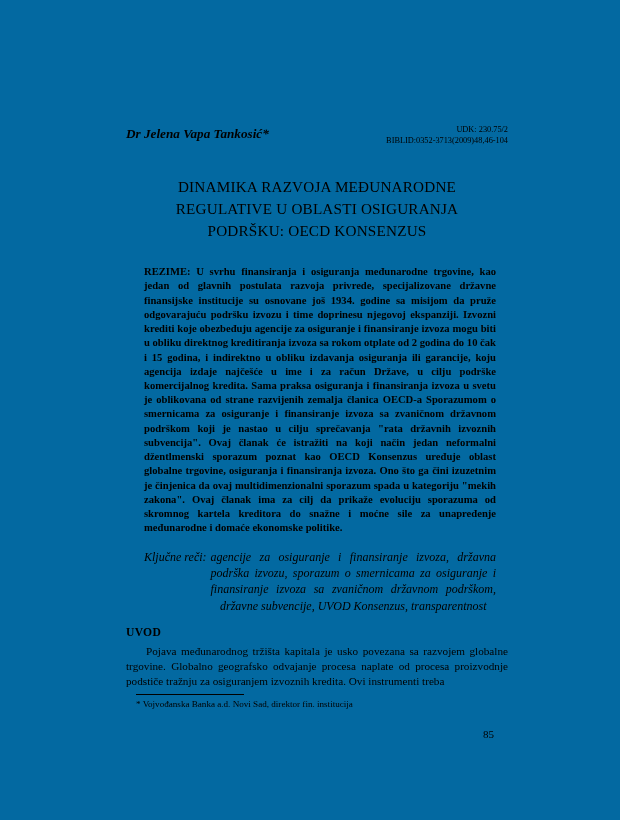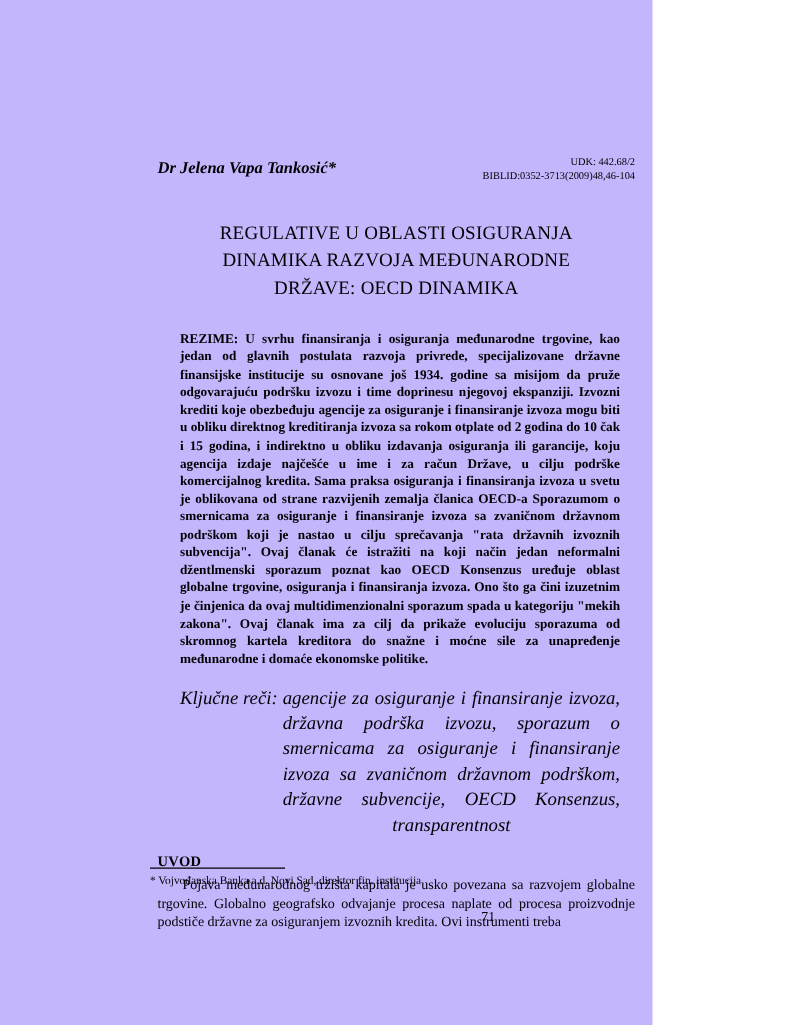--- a/index.html
+++ b/index.html
@@ -11,23 +11,23 @@
     width: 634px;
     height: 820px;
     font-family: "Liberation Serif", serif;
     color: #000000;
     position: relative;
     overflow: hidden;
   }
   .page {
     position: absolute;
     left: 0; top: 0;
-    width: 522px;
+    width: 620px;
     height: 820px;
-    background: #c4b5fd;
+    background: #0369a1;
   }
   .content {
     position: absolute;
     left: 126px;
     top: 124px;
     width: 382px;
   }
 
   
   .header-row {
@@ -69,21 +69,21 @@
     margin: 0 0 0 18px;
     width: 352px;
     hyphens: manual;
     font-weight: bold;
   }
 
   
   .keywords {
     margin: 13px 0 0 18px;
     width: 352px;
-    font-size: 15px;
+    font-size: 12px;
     font-style: italic;
     line-height: 1.36;
     display: flex;
   }
   .kw-label {
     white-space: nowrap;
     padding-right: 4px;
   }
   .kw-text {
     text-align: justify;
@@ -104,21 +104,21 @@
     margin-top: 5px;
     font-size: 11.2px;
     line-height: 1.36;
     text-align: justify;
     text-indent: 20px;
   }
 
   
   .footnote-area {
     position: absolute;
-    left: 120px;
+    left: 136px;
     top: 694px;
     width: 382px;
   }
   .footnote-rule {
     width: 108px;
     height: 1px;
     background: #000;
     margin-bottom: 4px;
   }
   .footnote-text {
@@ -136,43 +136,43 @@
 </style>
 </head>
 <body>
 
 <div class="page">
   <div class="content">
 
     <div class="header-row">
       <div class="author">Dr Jelena Vapa Tankosić*</div>
       <div class="codes">
-        <div>UDK: 442.68/2</div>
+        <div>UDK: 230.75/2</div>
         <div>BIBLID:0352-3713(2009)48,46-104</div>
       </div>
     </div>
 
     <div class="title">
+      <div>DINAMIKA RAZVOJA MEĐUNARODNE</div>
       <div>REGULATIVE U OBLASTI OSIGURANJA</div>
-      <div>DINAMIKA RAZVOJA MEĐUNARODNE</div>
-      <div>DRŽAVE: OECD DINAMIKA</div>
+      <div>PODRŠKU: OECD KONSENZUS</div>
     </div>
 
     <div class="abstract">REZIME: U svrhu finansiranja i osiguranja međunarodne trgovine, kao jedan od glavnih postulata razvoja privrede, specijalizovane državne finansijske institucije su osnovane još 1934. godine sa misijom da pruže odgovarajuću podršku izvozu i time doprinesu njegovoj ekspanziji. Izvozni krediti koje obezbeđuju agencije za osiguranje i finansiranje izvoza mogu biti u obliku direktnog kreditiranja izvoza sa rokom otplate od 2 godina do 10 čak i 15 godina, i indirektno u obliku izdavanja osiguranja ili garancije, koju agencija izdaje najčešće u ime i za račun Države, u cilju podrške komercijalnog kredita. Sama praksa osiguranja i finansiranja izvoza u svetu je oblikovana od strane razvijenih zemalja članica OECD-a Sporazumom o smernicama za osiguranje i finansiranje izvoza sa zvaničnom državnom podrškom koji je nastao u cilju sprečavanja "rata državnih izvoznih subvencija". Ovaj članak će istražiti na koji način jedan neformalni džentlmenski sporazum poznat kao OECD Konsenzus uređuje oblast globalne trgovine, osiguranja i finansiranja izvoza. Ono što ga čini izuzetnim je činjenica da ovaj multidimenzionalni sporazum spada u kategoriju "mekih zakona". Ovaj članak ima za cilj da prikaže evoluciju sporazuma od skromnog kartela kreditora do snažne i moćne sile za unapređenje međunarodne i domaće ekonomske politike.</div>
 
     <div class="keywords">
       <div class="kw-label">Ključne reči:</div>
-      <div class="kw-text">agencije za osiguranje i finansiranje izvoza, državna podrška izvozu, sporazum o smernicama za osiguranje i finansiranje izvoza sa zvaničnom državnom podrškom, državne subvencije, OECD Konsenzus, transparentnost</div>
+      <div class="kw-text">agencije za osiguranje i finansiranje izvoza, državna podrška izvozu, sporazum o smernicama za osiguranje i finansiranje izvoza sa zvaničnom državnom podrškom, državne subvencije, UVOD Konsenzus, transparentnost</div>
     </div>
 
     <div class="section-heading">UVOD</div>
 
-    <div class="body-par">Pojava međunarodnog tržišta kapitala je usko povezana sa razvojem globalne trgovine. Globalno geografsko odvajanje procesa naplate od procesa proizvodnje podstiče državne za osiguranjem izvoznih kredita. Ovi instrumenti treba</div>
+    <div class="body-par">Pojava međunarodnog tržišta kapitala je usko povezana sa razvojem globalne trgovine. Globalno geografsko odvajanje procesa naplate od procesa proizvodnje podstiče tražnju za osiguranjem izvoznih kredita. Ovi instrumenti treba</div>
 
   </div>
 
   <div class="footnote-area">
     <div class="footnote-rule"></div>
     <div class="footnote-text">* Vojvođanska Banka a.d. Novi Sad, direktor fin. institucija</div>
   </div>
 
-  <div class="page-number">71</div>
+  <div class="page-number">85</div>
 </div>
 
 </body></html>

